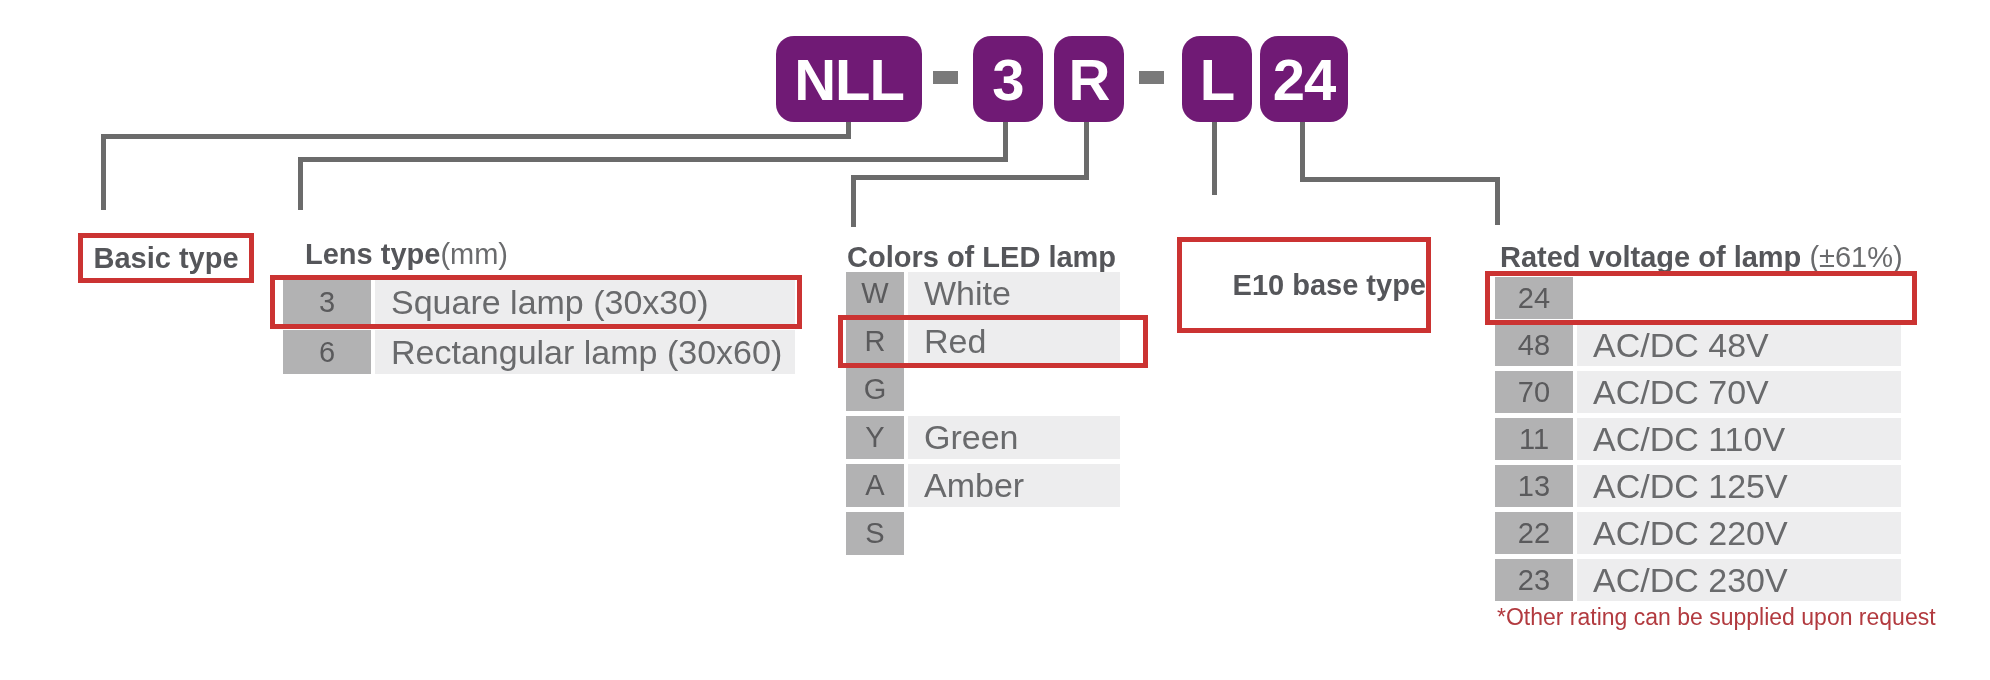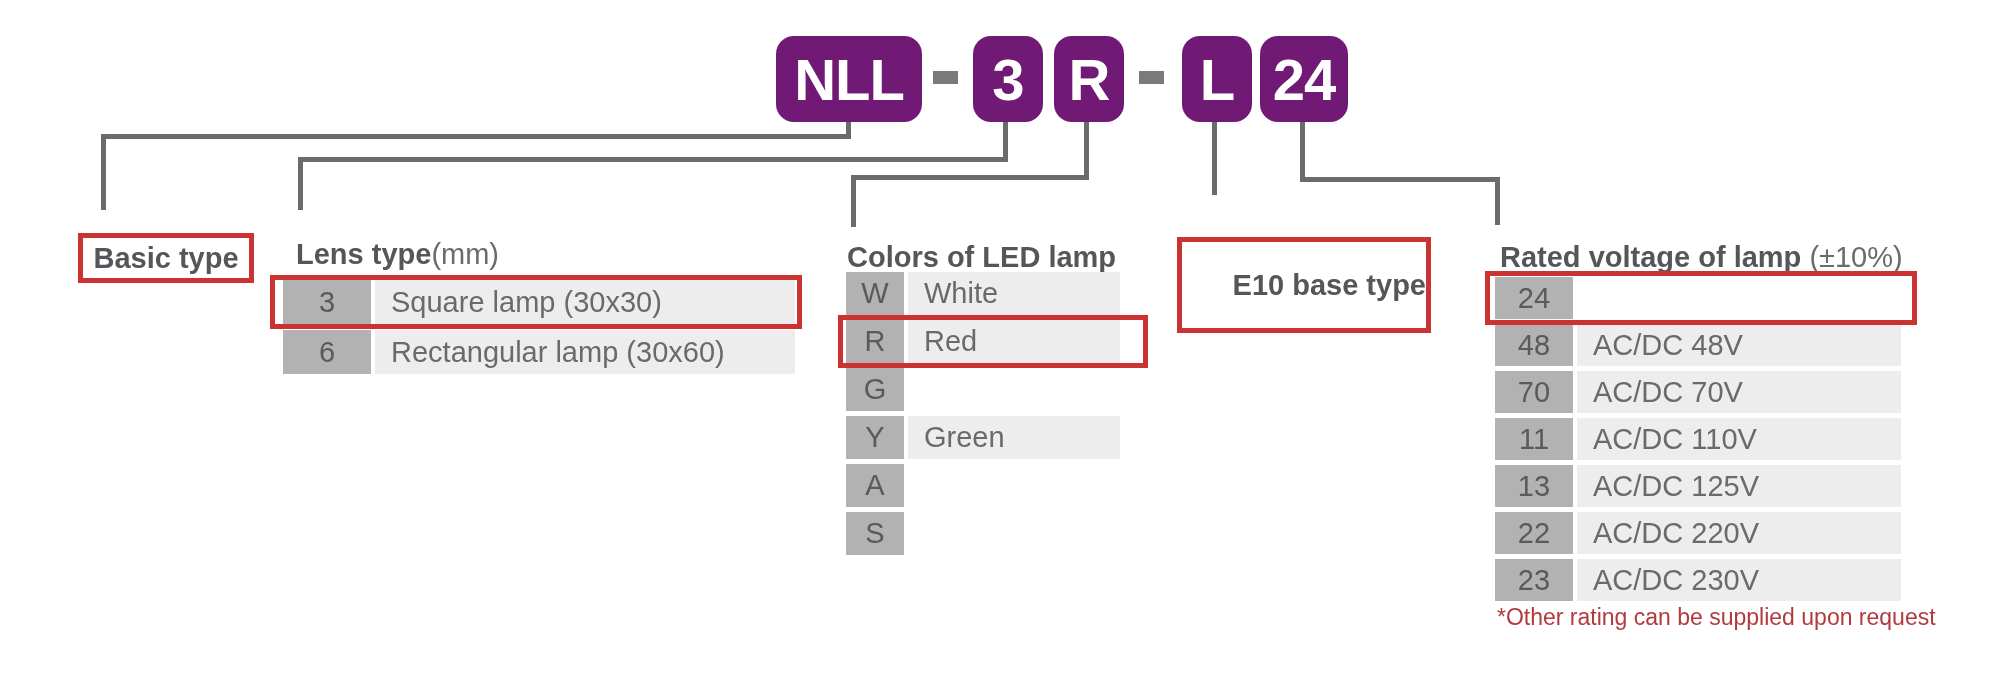--- a/index.html
+++ b/index.html
@@ -82,21 +82,21 @@
     justify-content: center;
     font-size: 29px;
     flex: none;
   }
   .cell-desc {
     background: #ededee;
     color: #696a6c;
     display: flex;
     align-items: center;
     padding-left: 16px;
-    font-size: 29px;
+    font-size: 34px;
     white-space: nowrap;
     flex: none;
   }
   .lens-table { left: 283px; top: 280px; gap: 6px; }
   .lens-table .trow { height: 44px; }
   .lens-table .cell-code { width: 88px; }
   .lens-table .cell-desc { width: 420px; }
   .colors-table { left: 846px; top: 272px; gap: 5px; }
   .colors-table .trow { height: 43px; }
   .colors-table .cell-code { width: 58px; }
@@ -142,21 +142,21 @@
   <div class="line" style="left:1212px;top:122px;width:5px;height:73px;"></div>
 
   <div class="line" style="left:1300px;top:122px;width:5px;height:60px;"></div>
   <div class="line" style="left:1300px;top:177px;width:200px;height:5px;"></div>
   <div class="line" style="left:1495px;top:177px;width:5px;height:48px;"></div>
 
   <div class="label-box center" style="left:78px;top:233px;width:176px;height:50px;">
     <span class="ln">Basic type</span>
   </div>
 
-  <div class="heading" style="left:296px;top:238px;">
+  <div class="heading" style="left:305px;top:238px;">
     <span class="bold">Lens type</span><span class="light">(mm)</span>
   </div>
   <div class="table lens-table">
     <div class="trow">
       <div class="cell-code">3</div>
       <div class="cell-desc">Square lamp (30x30)</div>
     </div>
     <div class="trow">
       <div class="cell-code">6</div>
       <div class="cell-desc">Rectangular lamp (30x60)</div>
@@ -178,34 +178,35 @@
     </div>
     <div class="trow">
       <div class="cell-code">G</div>
     </div>
     <div class="trow">
       <div class="cell-code">Y</div>
       <div class="cell-desc">Green</div>
     </div>
     <div class="trow">
       <div class="cell-code">A</div>
+      <div class="cell-desc">Amber</div>
     </div>
     <div class="trow">
       <div class="cell-code">S</div>
     </div>
   </div>
   <div class="redbox" style="left:838px;top:315px;width:310px;height:53px;"></div>
 
   <div class="label-box" style="left:1177px;top:237px;width:254px;height:96px;padding-left:18px;">
     <span class="ln">E10 base type</span>
   </div>
 
   <div class="heading" style="left:1500px;top:241px;">
     <span class="bold">Rated voltage of lamp</span>
-    <span class="light">(±10%)</span>
+    <span class="light">(±61%)</span>
   </div>
   <div class="table volt-table">
     <div class="trow">
       <div class="cell-code">24</div>
     </div>
     <div class="trow">
       <div class="cell-code">48</div>
       <div class="cell-desc">AC/DC 48V</div>
     </div>
     <div class="trow">

